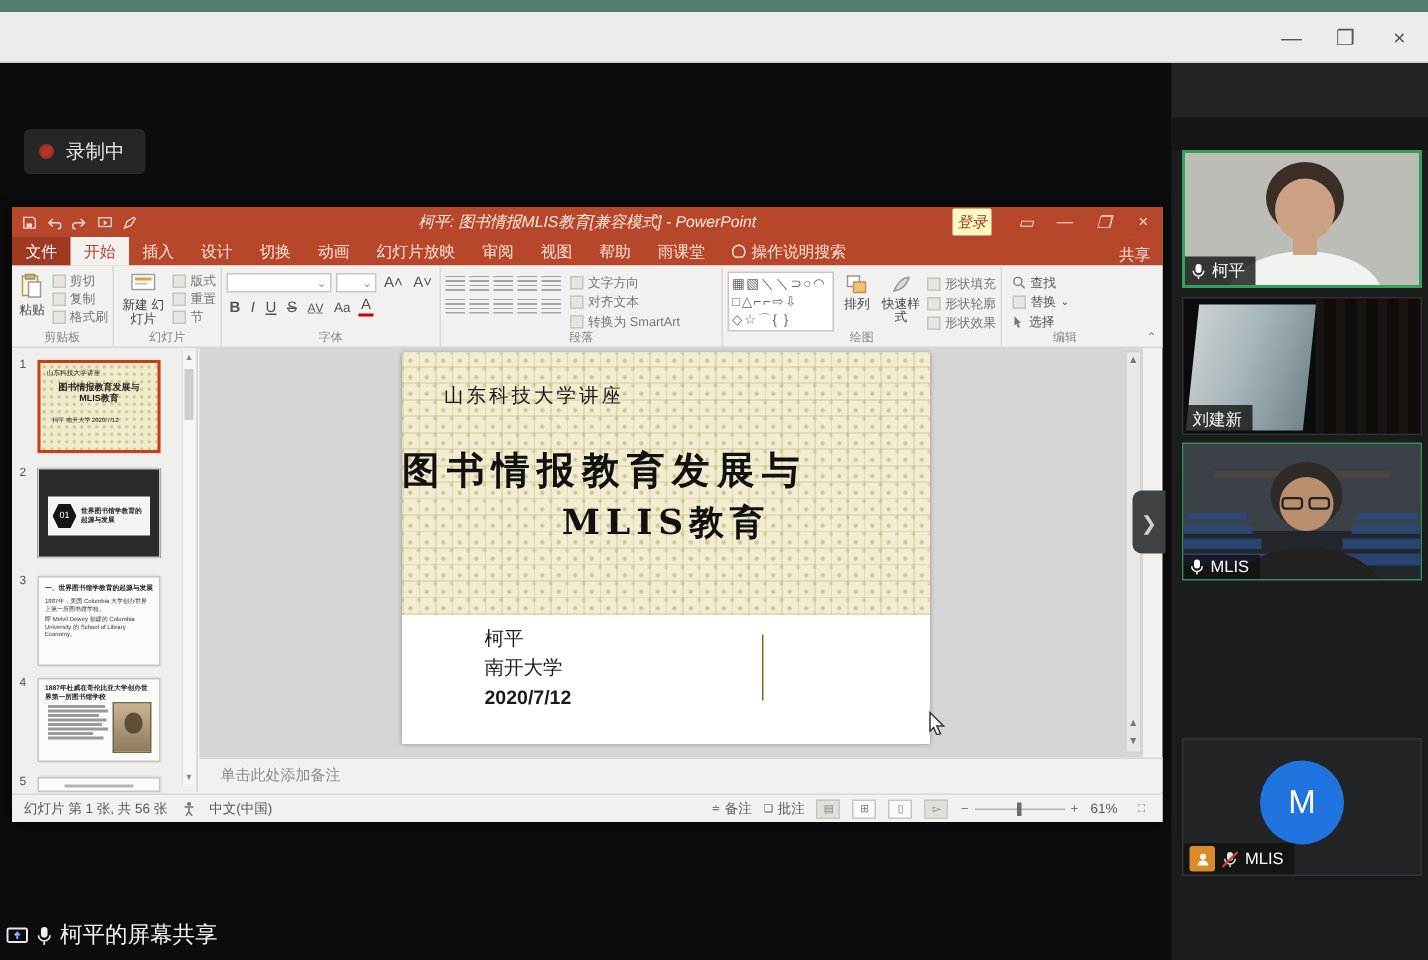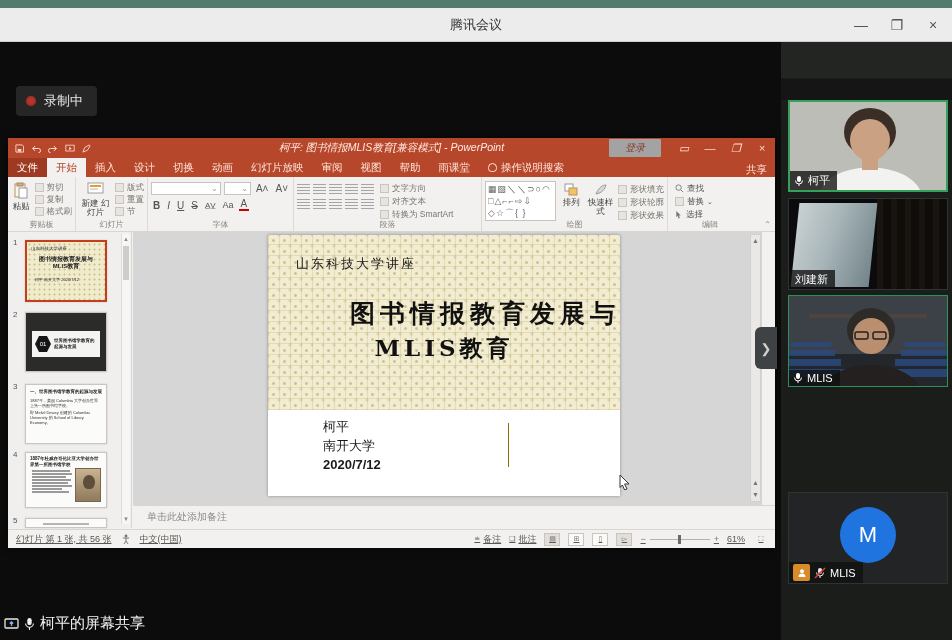--- a/index.html
+++ b/index.html
@@ -23,21 +23,21 @@
 
   .collapse-handle { position:absolute; left:755px; top:327px; width:22px; height:42px; background:#3e4244; border-radius:6px 0 0 6px; display:flex; align-items:center; justify-content:center; color:#cfcfcf; font-size:13px; }
 
   
   .ppt { position:absolute; left:8px; top:138px; width:767px; height:410px; background:#f2f1ef; box-shadow:0 0 8px rgba(0,0,0,.6); font-family:"Liberation Sans", sans-serif; }
   .ppt-titlebar { position:absolute; left:0; top:0; width:100%; height:20px; background:#b7472a; display:flex; align-items:center; color:#fff;font-style:italic; }
   .qat { display:flex; align-items:center; gap:7px; padding-left:7px; }
   .qat svg { display:block; }
   .ppt-title { position:absolute; left:0; right:0; text-align:center; font-size:10.5px; color:#ffe9e2; pointer-events:none; }
   .ppt-tb-right { position:absolute; right:0; top:0; height:20px; display:flex; align-items:center; gap:0; }
-  .login-btn { background:#a3a3a3; color:#8a3420; font-size:10px; padding:2px 16px; border-radius:1px; margin-right:10px;margin-left:20px; }
+  .login-btn { background:#fef9c3; color:#8a3420; font-size:10px; padding:2px 3px; border-radius:1px; margin-right:10px;margin-left:20px; }
   .ppt-winbtn { width:26px; text-align:center; font-size:11px; color:#ffd9cd; }
 
   .ppt-tabs { position:absolute; left:0; top:20px; width:100%; height:19px; background:#b7472a; display:flex; align-items:stretch; font-size:10.5px; color:#ffe3da; }
   .ppt-tab { padding:0 9px; display:flex; align-items:center; }
   .ppt-tab.file { background:#9e3a21; color:#fff; }
   .ppt-tab.active { background:#f2f1ef; color:#b7472a; }
   .tellme { display:flex; align-items:center; gap:4px; padding:0 9px; }
   .bulb { width:9px; height:9px; border:1px solid #ffe3da; border-radius:50% 50% 40% 40%; }
   .ppt-share { position:absolute; right:8px; top:20px; height:19px; display:flex; align-items:center; gap:4px; color:#ffe3da; font-size:10.5px;flex-direction:column; }
 
@@ -79,35 +79,35 @@
   .slide-pattern { position:absolute; left:0; top:0; width:100%; height:175px;
       background-color:#f2edd2;
       background-image:
         radial-gradient(circle, rgba(171,156,80,.5) 1px, rgba(0,0,0,0) 1.8px),
         radial-gradient(circle, rgba(171,156,80,.33) 1px, rgba(0,0,0,0) 1.8px),
         repeating-linear-gradient(0deg, rgba(186,172,98,.28) 0 1px, transparent 1px 11px),
         repeating-linear-gradient(90deg, rgba(186,172,98,.28) 0 1px, transparent 1px 11px);
       background-size:11px 11px, 11px 11px, auto, auto;
       background-position:0 0, 5.5px 5.5px, 0 0, 0 0; }
   .slide-venue { position:absolute; left:28px; top:20px; font-family:"DejaVu Serif", serif; font-size:13px; color:#1a1a1a; letter-spacing:2px; }
-  .slide-title { position:absolute; left:0; right:0; top:62px; text-align:right; font-family:"DejaVu Serif", serif; font-weight:bold; font-size:25px; color:#111; letter-spacing:5px; }
+  .slide-title { position:absolute; left:0; right:0; top:62px; text-align:left; font-family:"DejaVu Serif", serif; font-weight:bold; font-size:25px; color:#111; letter-spacing:5px; }
   .slide-title2 { position:absolute; left:0; right:0; top:98px; text-align:center; font-family:"DejaVu Serif", serif; font-weight:bold; font-size:23px; color:#111; letter-spacing:4px; }
   .slide-meta { position:absolute; left:55px; top:183px; font-family:"DejaVu Serif", serif; font-size:13px; color:#1a1a1a; line-height:1.45; }
   .slide-meta .date { font-weight:bold; font-family:"Liberation Sans", sans-serif; }
   .caret-line { position:absolute; left:240px; top:188px; width:1px; height:44px; background:#8a6d00; }
 
   .edit-scroll { position:absolute; right:1px; top:2px; width:11px; height:268px; background:#e9e8e6; border:1px solid #d2d0cd; }
   .edit-scroll .up { position:absolute; top:0; left:0; right:0; height:11px; color:#777; font-size:7px; text-align:center; line-height:11px; }
   .edit-scroll .dd { position:absolute; bottom:14px; left:0; right:0; color:#777; font-size:7px; text-align:center; line-height:9px; }
   .edit-scroll .dd2 { position:absolute; bottom:2px; left:0; right:0; color:#777; font-size:7px; text-align:center; line-height:9px; }
 
   .notes-pane { position:absolute; left:125px; top:273px; width:642px; height:23px; background:#f2f1ef; border-top:1px solid #d8d5d2; display:flex; align-items:center; }
   .notes-text { font-size:10px; color:#8f8b86; padding-left:14px; }
 
-  .statusbar { position:absolute; left:0; bottom:0; width:100%; height:19px; background:#f2f1ef; border-top:1px solid #d8d5d2; display:flex; align-items:center; font-size:9px; color:#5a5651;text-decoration:underline; }
+  .statusbar { position:absolute; left:0; bottom:0; width:100%; height:19px; background:#f2f1ef; border-top:1px solid #d8d5d2; display:flex; align-items:center; font-size:9px; color:#5a5651; }
   .statusbar .left { display:flex; align-items:center; gap:10px; padding-left:8px; }
   .statusbar .right { margin-left:auto; display:flex; align-items:center; gap:8px; padding-right:6px; }
   .viewbtn { width:16px; height:13px; border:1px solid #c9c4be; background:#fbfaf9; display:flex; align-items:center; justify-content:center; font-size:7px; color:#777; }
   .viewbtn.on { background:#e2dfdb; }
   .zoomline { display:flex; align-items:center; gap:4px; color:#777; }
   .ztrack { width:60px; height:1px; background:#b5b1ac; position:relative; }
   .zthumb { position:absolute; left:28px; top:-4px; width:3px; height:9px; background:#6d6a66; }
 
   
   .sidebar { position:absolute; left:781px; top:42px; width:171px; height:598px; background:#1b1d1b; }
@@ -130,21 +130,20 @@
 
   .cursor-arrow { position:absolute; }
 </style>
 </head>
 <body>
 
 <div id="stage">
 
   <div class="top-strip"></div>
   <div class="meet-titlebar">
-    <div class="meet-title">腾讯会议</div>
     <div class="win-controls">
       <div class="win-btn">—</div>
       <div class="win-btn">❐</div>
       <div class="win-btn">×</div>
     </div>
   </div>
 
   <div class="rec-badge">
     <div class="rec-dot"></div>
     <div class="rec-text">录制中</div>

